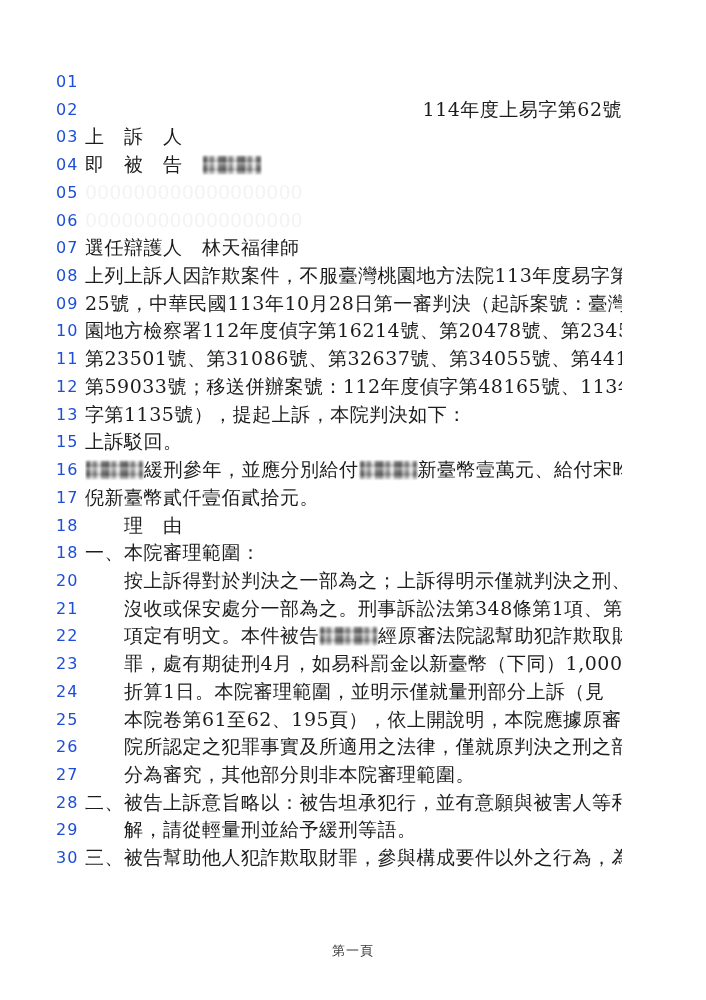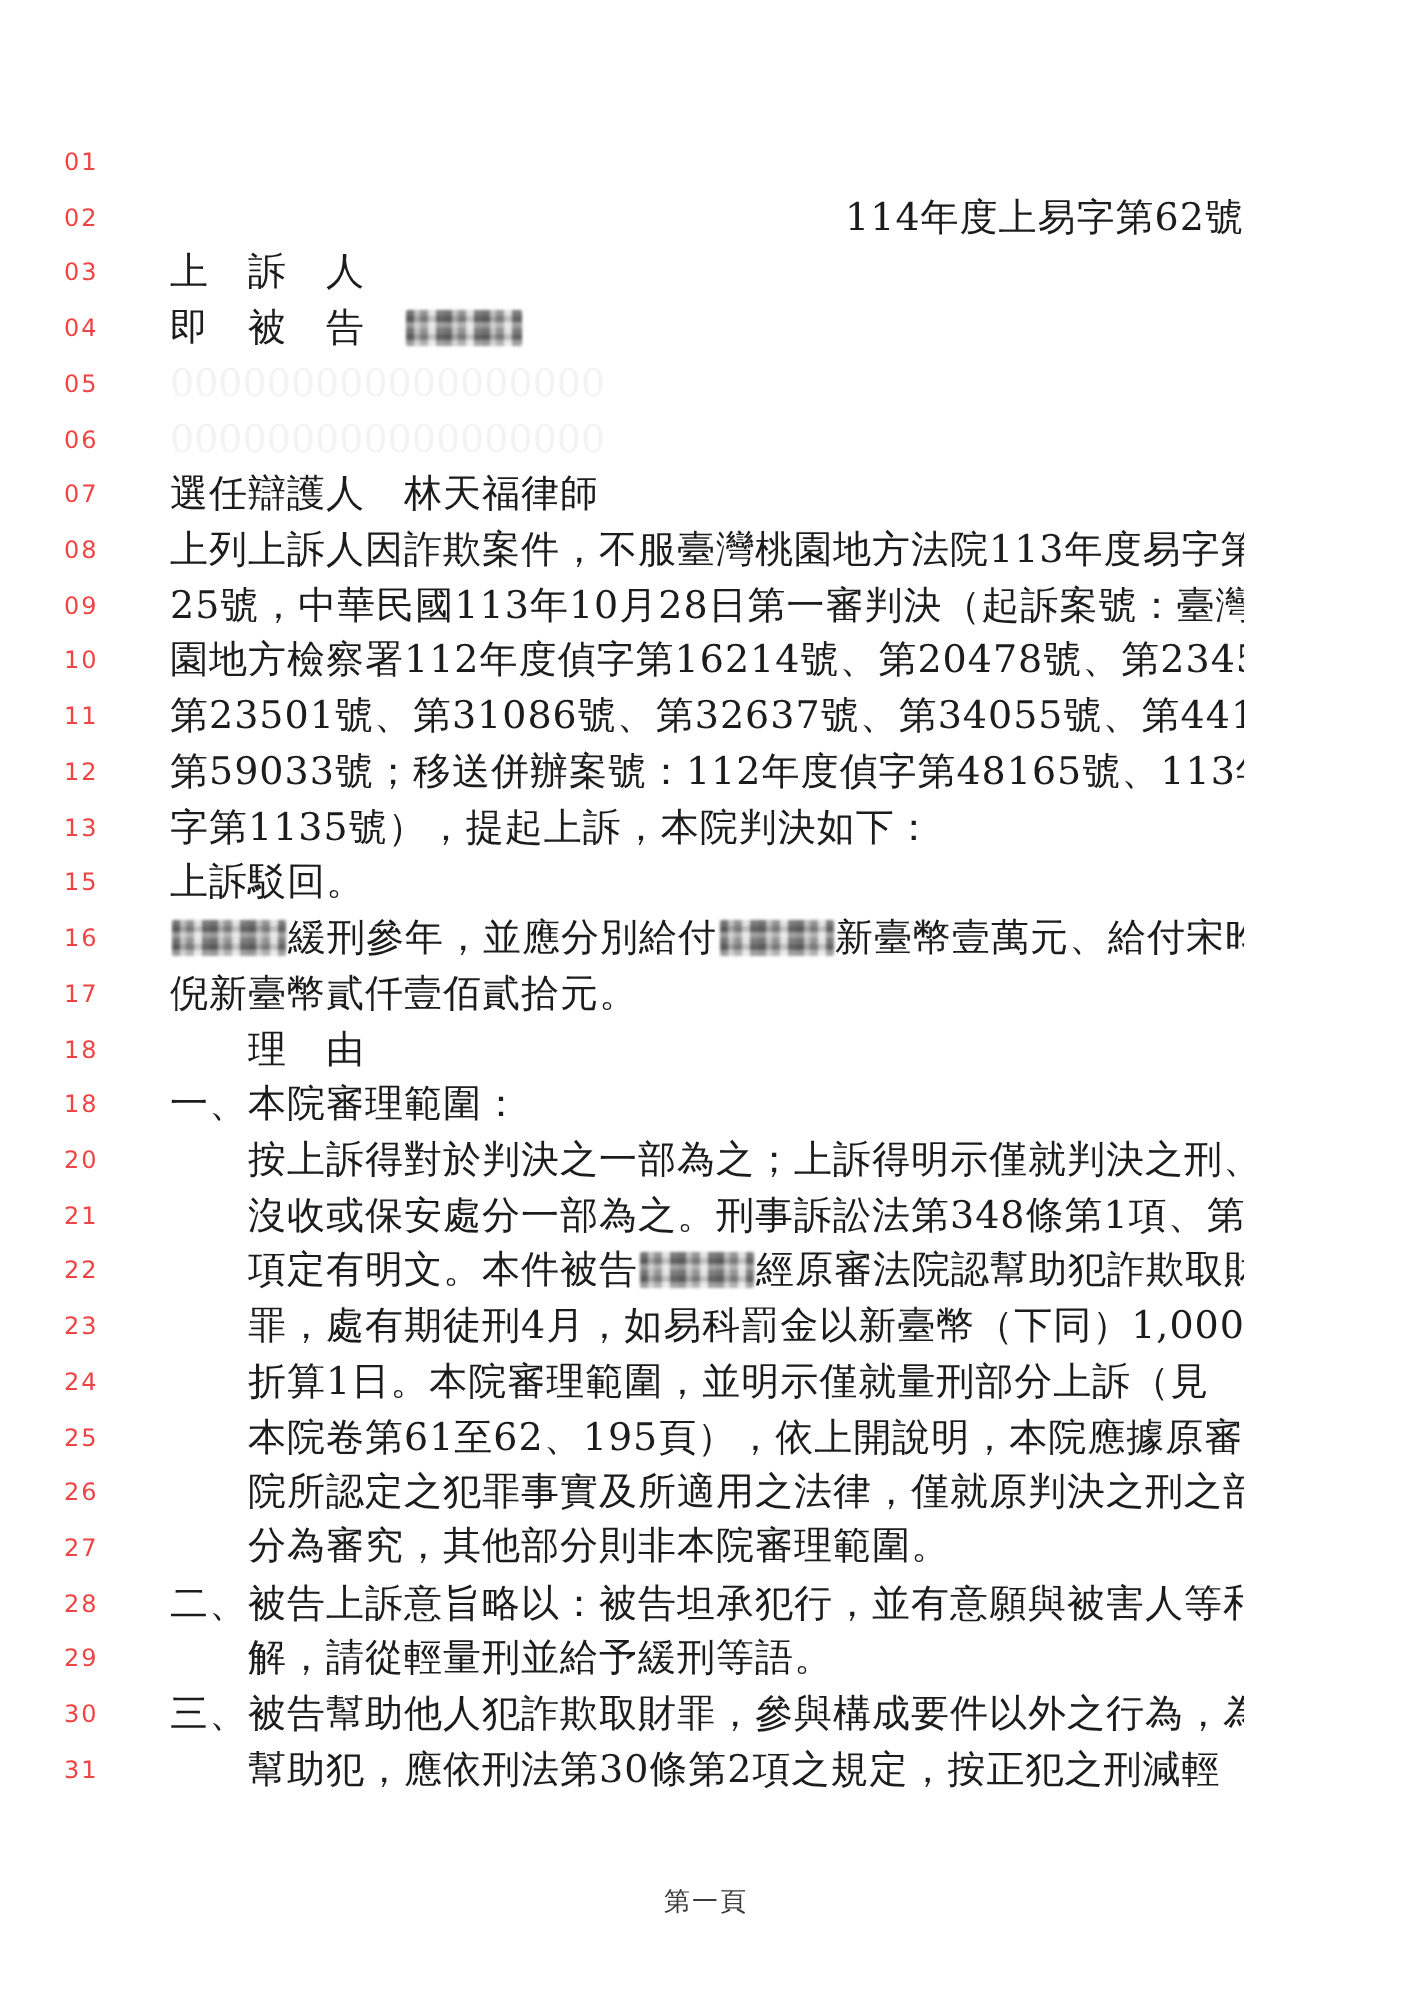--- a/index.html
+++ b/index.html
@@ -22,26 +22,26 @@
     right: 0;
   }
   .line {
     position: relative;
     height: 27.72px;
     line-height: 27.72px;
     white-space: pre;
   }
   .lineno {
     position: absolute;
-    left: 32px;
+    left: 56px;
     top: 0;
     width: 30px;
-    font-size: 12px;
+    font-size: 16px;
     letter-spacing: 1px;
-    color: #ef4444;
+    color: #1d4ed8;
     font-family: "DejaVu Sans", "Liberation Sans", sans-serif;
   }
   .content {
     position: absolute;
     left: 85px;
     right: 84px;
     top: 0;
     font-size: 19px;
     color: #1c1c1c;
     letter-spacing: 0.5px;
@@ -108,21 +108,20 @@
         <div class="line"><span class="lineno">17</span><span class="content"><span>倪新臺幣貳仟壹佰貳拾元。</span></span></div>
         <div class="line"><span class="lineno">18</span><span class="content" style="padding-left: 39px;"><span>理　由</span></span></div>
         <div class="line"><span class="lineno">18</span><span class="content"><span>一、本院審理範圍：</span></span></div>
         <div class="line"><span class="lineno">20</span><span class="content" style="padding-left: 39px;"><span>按上訴得對於判決之一部為之；上訴得明示僅就判決之刑、</span></span></div>
         <div class="line"><span class="lineno">21</span><span class="content" style="padding-left: 39px;"><span>沒收或保安處分一部為之。刑事訴訟法第348條第1項、第3</span></span></div>
         <div class="line"><span class="lineno">22</span><span class="content" style="padding-left: 39px;"><span>項定有明文。本件被告</span><span class="redact" style="width: 57px;"></span><span>經原審法院認幫助犯詐欺取財</span></span></div>
         <div class="line"><span class="lineno">23</span><span class="content" style="padding-left: 39px;"><span>罪，處有期徒刑4月，如易科罰金以新臺幣（下同）1,000元</span></span></div>
         <div class="line"><span class="lineno">24</span><span class="content" style="padding-left: 39px;"><span>折算1日。本院審理範圍，並明示僅就量刑部分上訴（見</span></span></div>
         <div class="line"><span class="lineno">25</span><span class="content" style="padding-left: 39px;"><span>本院卷第61至62、195頁），依上開說明，本院應據原審法</span></span></div>
         <div class="line"><span class="lineno">26</span><span class="content" style="padding-left: 39px;"><span>院所認定之犯罪事實及所適用之法律，僅就原判決之刑之部</span></span></div>
-        <div class="line"><span class="lineno">27</span><span class="content" style="padding-left: 39px; font-family: Liberation Mono, monospace;"><span>分為審究，其他部分則非本院審理範圍。</span></span></div>
+        <div class="line"><span class="lineno">27</span><span class="content" style="padding-left: 39px;"><span>分為審究，其他部分則非本院審理範圍。</span></span></div>
         <div class="line"><span class="lineno">28</span><span class="content"><span>二、被告上訴意旨略以：被告坦承犯行，並有意願與被害人等和</span></span></div>
         <div class="line"><span class="lineno">29</span><span class="content" style="padding-left: 39px;"><span>解，請從輕量刑並給予緩刑等語。</span></span></div>
         <div class="line"><span class="lineno">30</span><span class="content"><span>三、被告幫助他人犯詐欺取財罪，參與構成要件以外之行為，為</span></span></div>
-        <div class="line"><span class="lineno">31</span><span class="content" style="padding-left: 39px;"><span>幫助犯，應依刑法第30條第2項之規定，按正犯之刑減輕</span></span></div>
       </div>
   </div>
   <div class="footer">第一頁</div>
 </div>
 
 </body></html>

